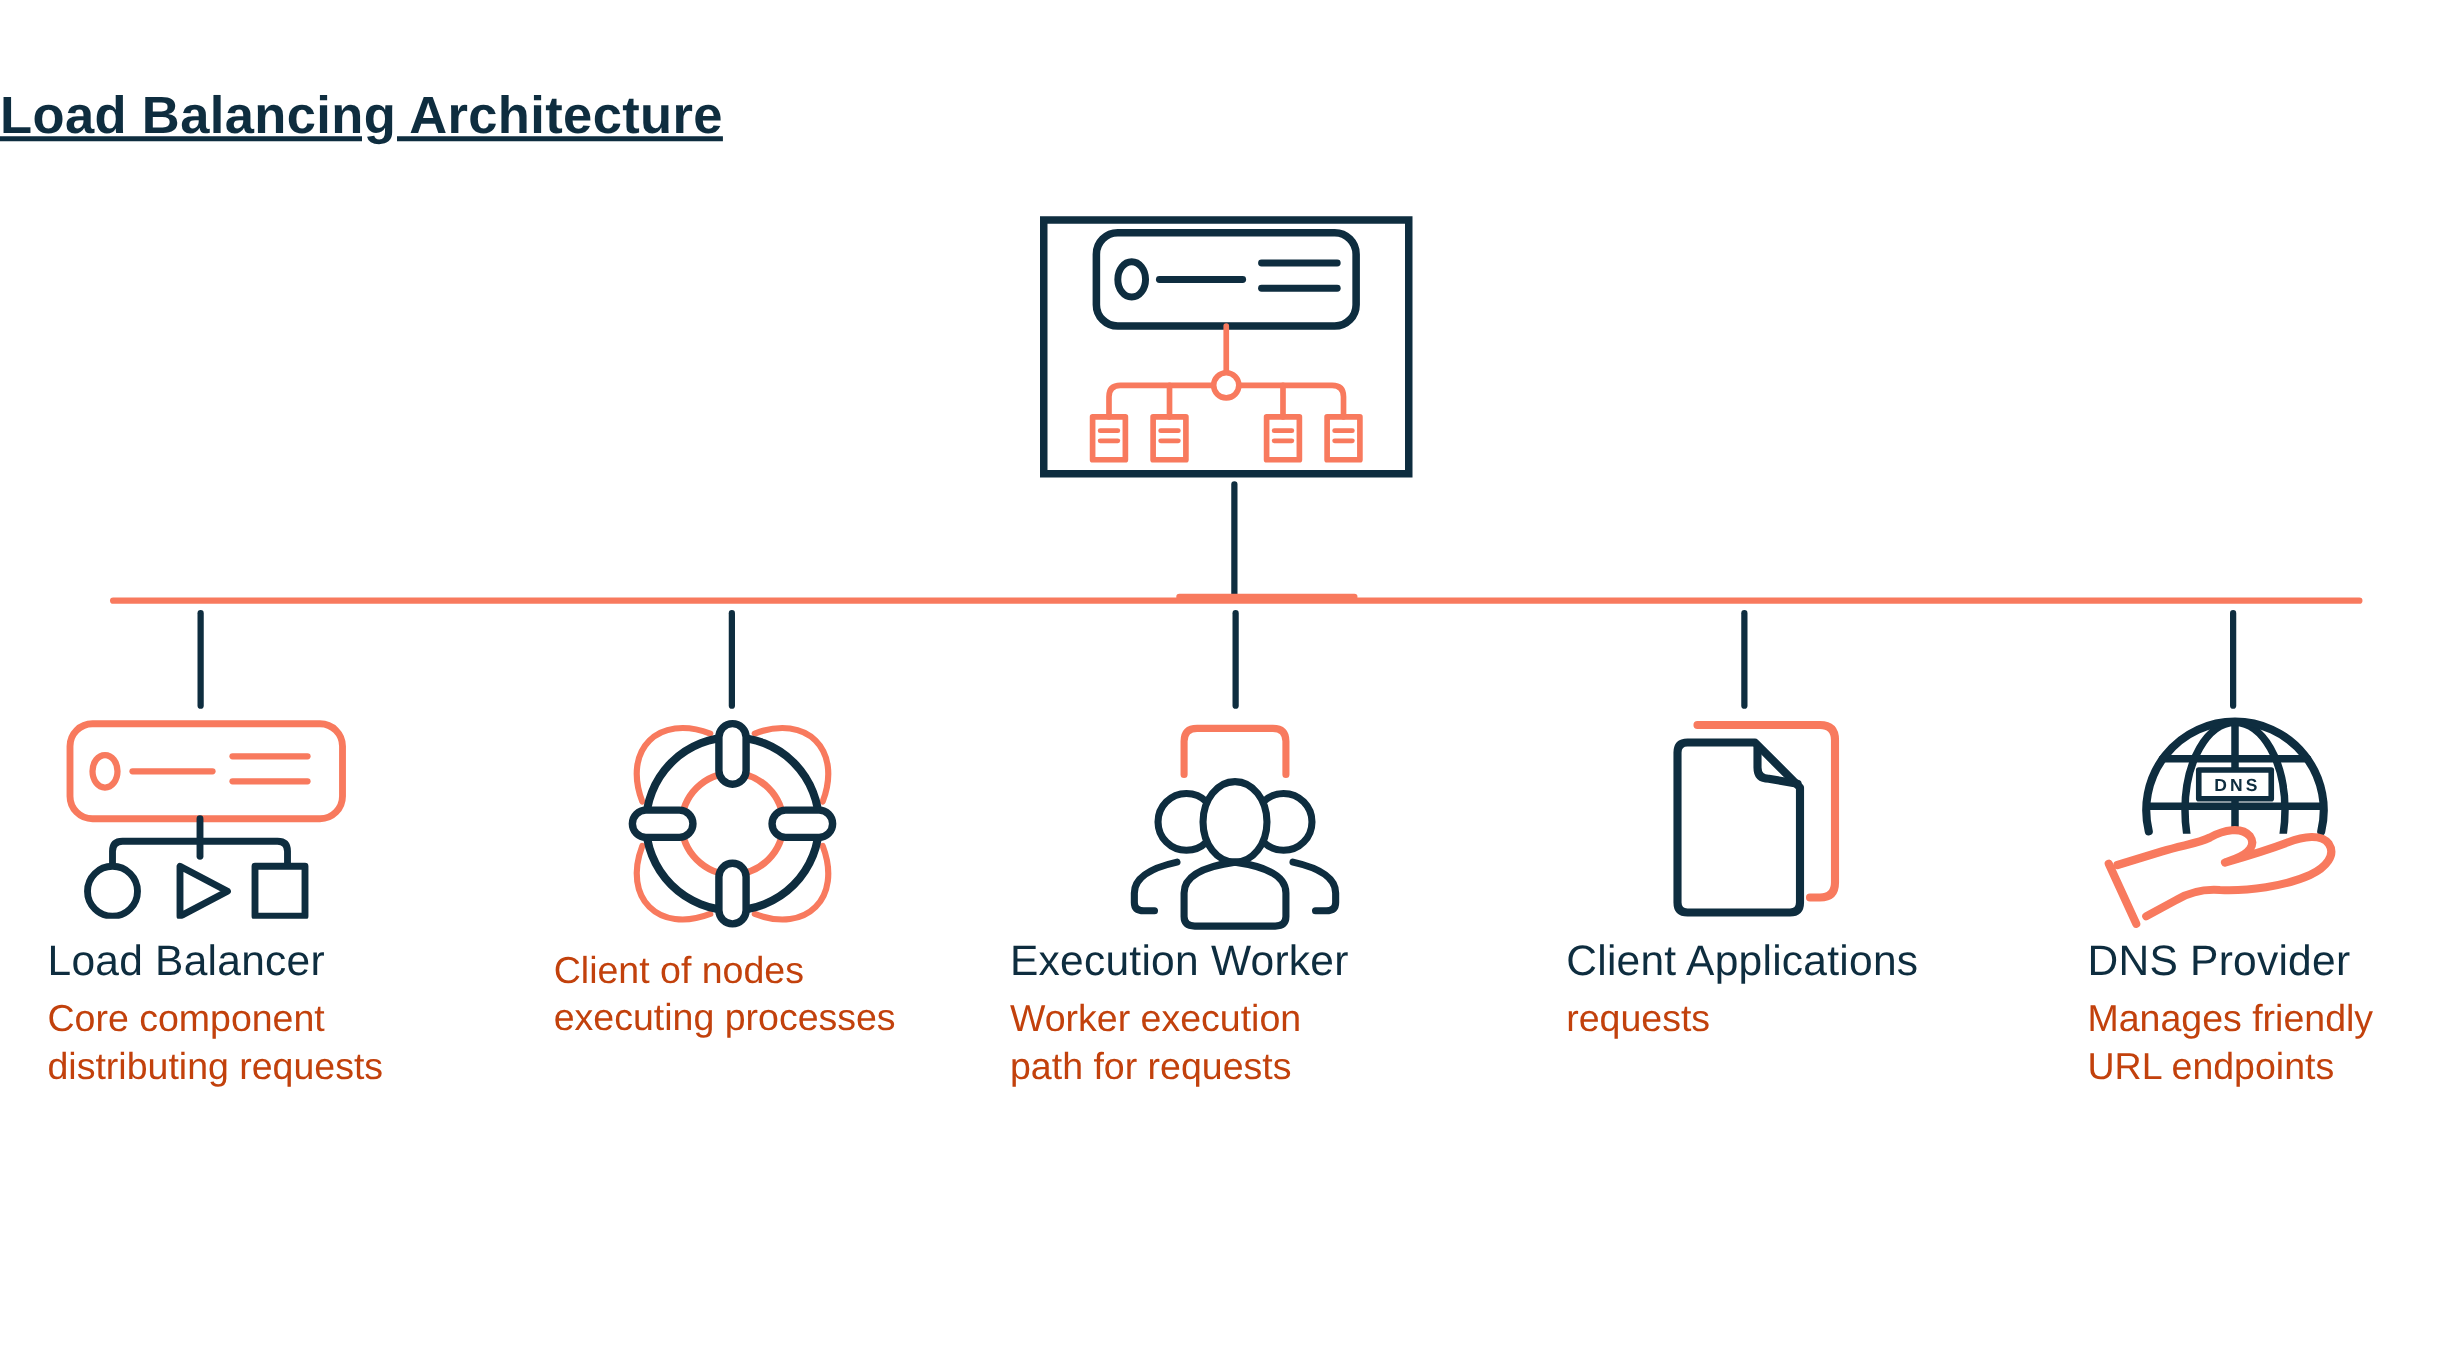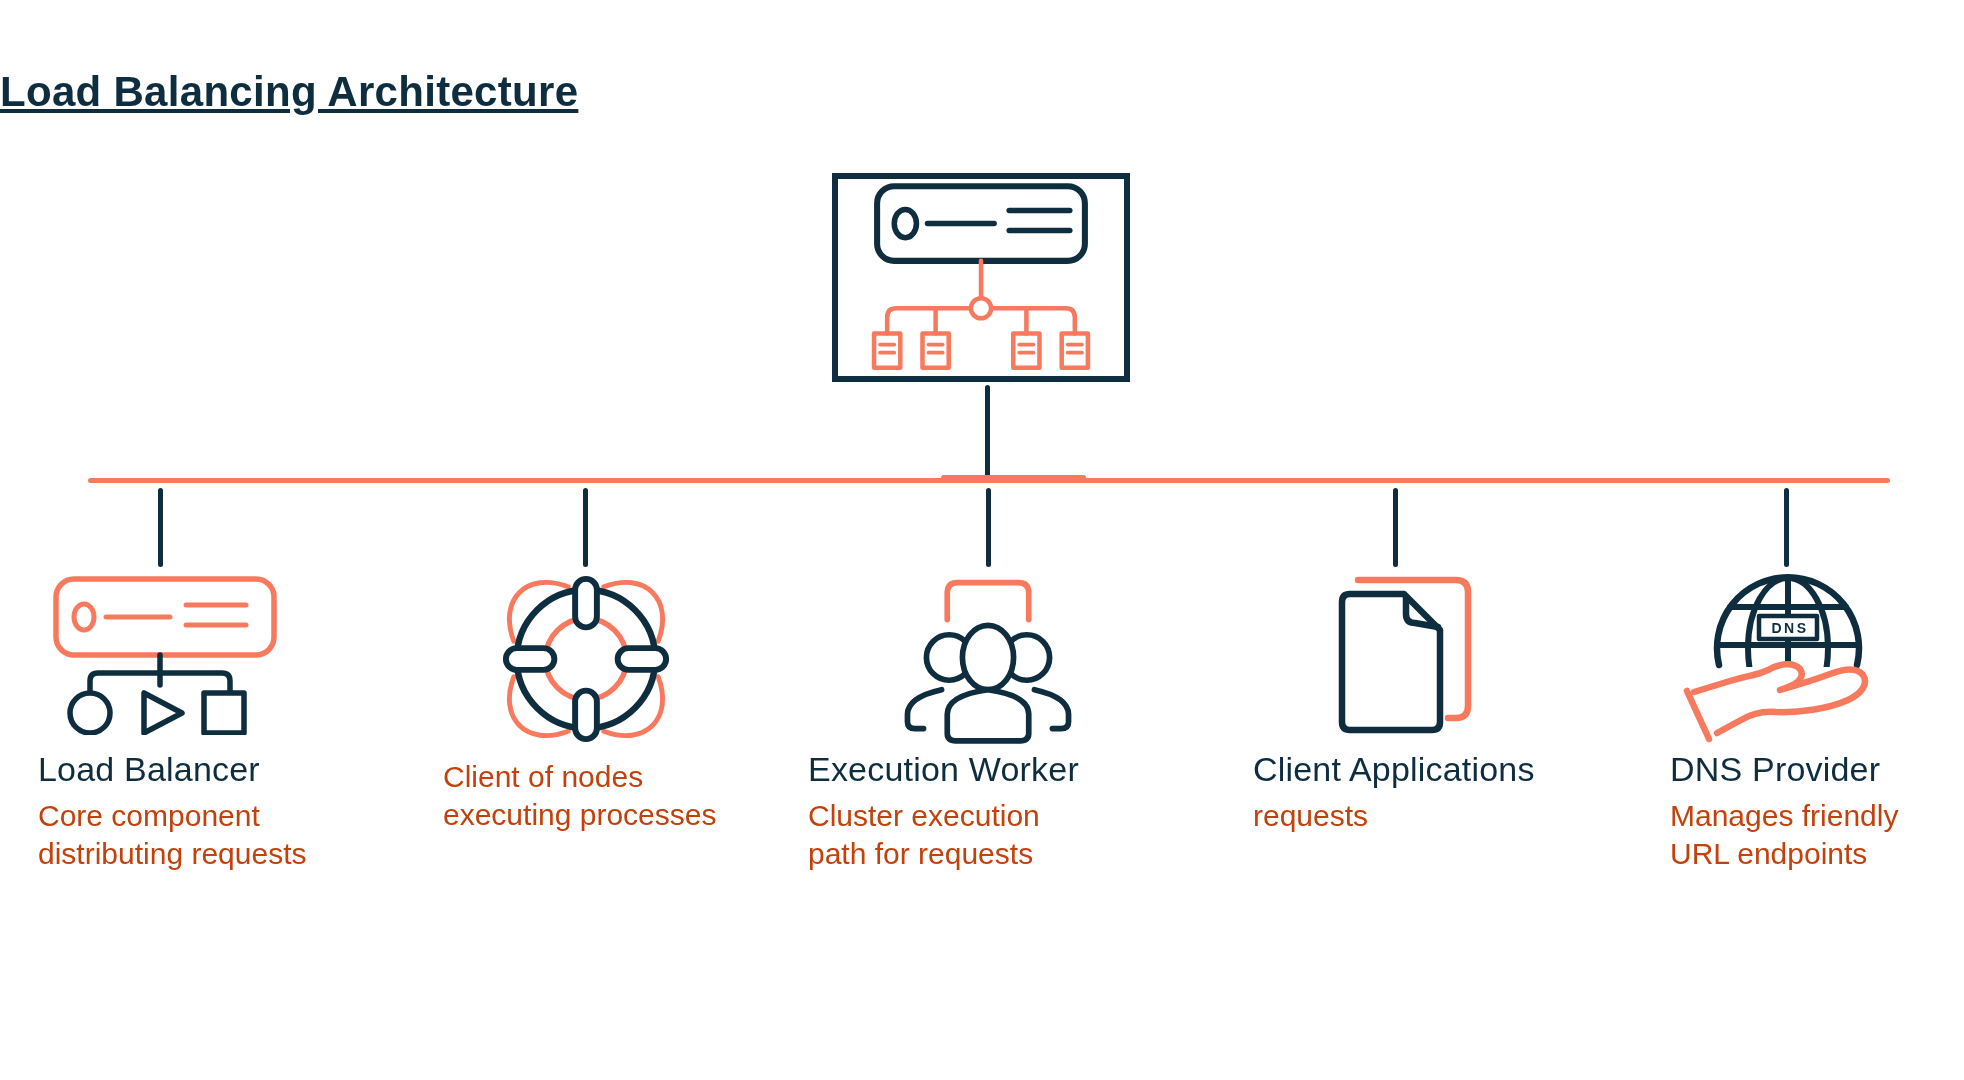--- a/index.html
+++ b/index.html
@@ -186,21 +186,21 @@
   <div class="node-label nl2">
     <div class="desc">
       <div>Client of nodes</div>
       <div>executing processes</div>
     </div>
   </div>
 
   <div class="node-label nl3">
     <h3>Execution Worker</h3>
     <div class="desc">
-      <div>Cluster execution</div>
+      <div>Worker execution</div>
       <div>path for requests</div>
     </div>
   </div>
 
   <div class="node-label nl4">
     <h3>Client Applications</h3>
     <div class="desc">
       <div>requests</div>
     </div>
   </div>

